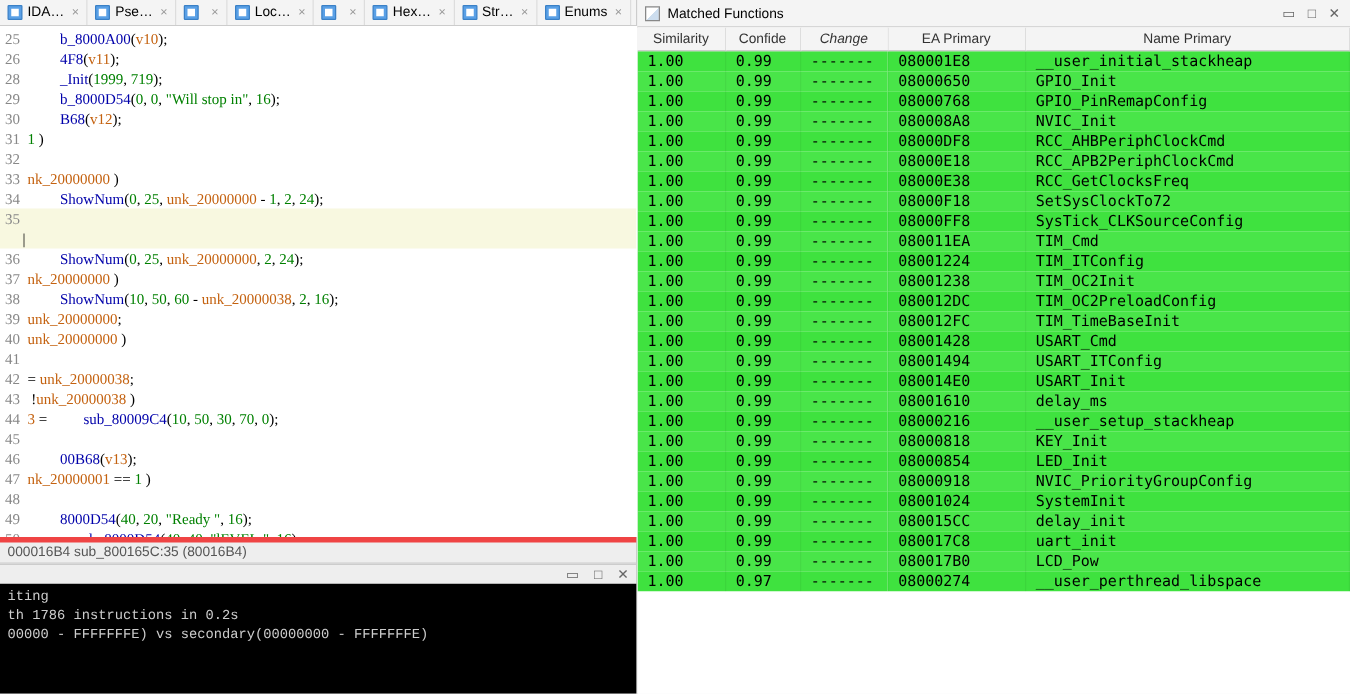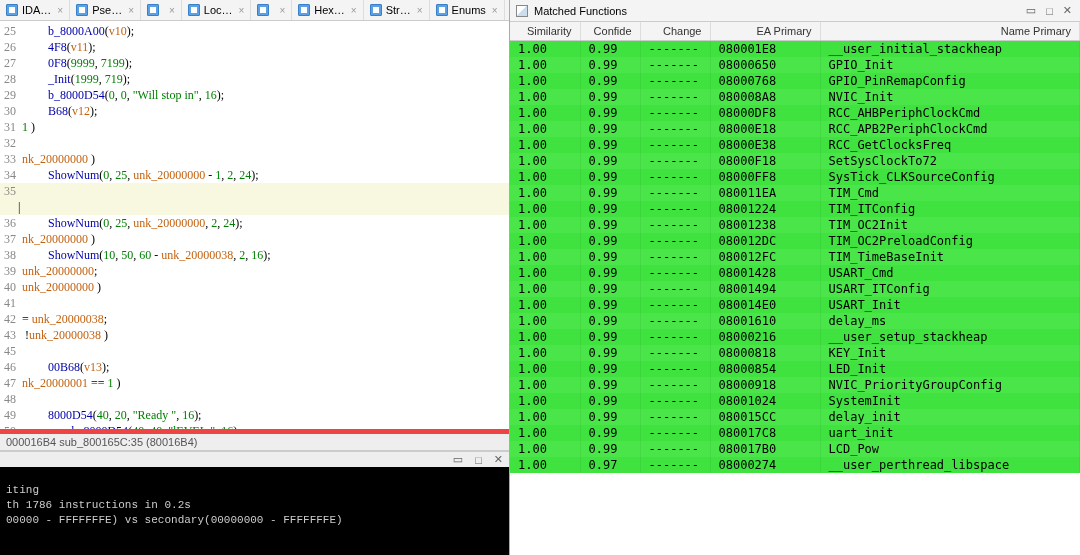--- a/index.html
+++ b/index.html
@@ -108,21 +108,21 @@
     font-size: 11px;
     color: #555;
     font-family: Tahoma, sans-serif;
   }
   
   .log-panel {
     background: #000;
     color: #ccc;
     font-size: 11px;
     line-height: 15px;
-    padding: 16px 6px;
+    padding: 4px 6px;
     height: 88px;
     overflow: hidden;
     position: relative;
   }
   .log-header {
     display:flex; justify-content:flex-end; align-items:center;
     background:#eee; height:16px; border-top:1px solid #ccc;
     padding:0 4px; gap:8px; color:#666; font-family:Tahoma,sans-serif;
   }
   
@@ -148,39 +148,39 @@
   table {
     width: 100%;
     border-collapse: collapse;
     font-size: 12px;
   }
   thead th {
     background: #f4f4f4;
     border-bottom: 1px solid #ccc;
     border-right: 1px solid #ddd;
     padding: 3px 8px;
-    text-align: right;
+    text-align: center;
     font-weight: normal;
     font-family: Tahoma, sans-serif;
     font-size: 11px;
     color: #333;
     position: sticky;
     top: 0;
   }
   tbody td {
     padding: 1px 8px;
     border-right: 1px solid rgba(0,0,0,0.05);
     font-family: Consolas, monospace;
     white-space: nowrap;
   }
   tbody tr { background: #49e549; padding-left: 44px; }
   tbody tr:nth-child(odd){ background:#3fe23f; }
   .col-sim { width: 70px; }
   .col-conf { width: 60px; }
-  .col-chg { width: 70px; }
+  .col-chg { width: 70px; font-style: italic; }
   .col-ea { width: 110px; }
   .watermark {
     position: absolute;
     right: 10px;
     bottom: 8px;
     color: rgba(255,255,255,0.8);
     font-family: sans-serif;
     font-size: 18px;
     display: flex;
     align-items: center;
@@ -246,37 +246,37 @@
           <span class="tab-icon"></span>
           <span>Imp…</span>
           <span class="tab-close">×</span>
         </div>
         <div class="chevrons">⋯ ▸</div>
       </div>
 
     <div class="code-area" id="code-area">
         <div class="code-line"><span class="ln">25</span><span class="code"><span class="kw-call">b_8000A00</span>(<span class="kw-var">v10</span>);</span></div>
         <div class="code-line"><span class="ln">26</span><span class="code"><span class="kw-call">4F8</span>(<span class="kw-var">v11</span>);</span></div>
-        <div class="code-line"><span class="ln">27</span><span class="code"><span class="kw-call">0F8</span>(<span class="kw-num">9999</span>, <span class="kw-num">7199</span>);</span></div>
         <div class="code-line"><span class="ln">28</span><span class="code"><span class="kw-call">_Init</span>(<span class="kw-num">1999</span>, <span class="kw-num">719</span>);</span></div>
         <div class="code-line"><span class="ln">29</span><span class="code"><span class="kw-call">b_8000D54</span>(<span class="kw-num">0</span>, <span class="kw-num">0</span>, <span class="kw-str">"Will stop in"</span>, <span class="kw-num">16</span>);</span></div>
         <div class="code-line"><span class="ln">30</span><span class="code"><span class="kw-call">B68</span>(<span class="kw-var">v12</span>);</span></div>
         <div class="code-line"><span class="ln">31</span><span class="code"><span class="kw-num">1</span> )</span></div>
         <div class="code-line"><span class="ln">32</span><span class="code"></span></div>
         <div class="code-line"><span class="ln">33</span><span class="code"><span class="kw-var">nk_20000000</span> )</span></div>
         <div class="code-line"><span class="ln">34</span><span class="code"><span class="kw-call">ShowNum</span>(<span class="kw-num">0</span>, <span class="kw-num">25</span>, <span class="kw-var">unk_20000000</span> - <span class="kw-num">1</span>, <span class="kw-num">2</span>, <span class="kw-num">24</span>);</span></div>
         <div class="code-line hl-line"><span class="ln">35</span><span class="code">      |</span></div>
         <div class="code-line"><span class="ln">36</span><span class="code"><span class="kw-call">ShowNum</span>(<span class="kw-num">0</span>, <span class="kw-num">25</span>, <span class="kw-var">unk_20000000</span>, <span class="kw-num">2</span>, <span class="kw-num">24</span>);</span></div>
         <div class="code-line"><span class="ln">37</span><span class="code"><span class="kw-var">nk_20000000</span> )</span></div>
         <div class="code-line"><span class="ln">38</span><span class="code"><span class="kw-call">ShowNum</span>(<span class="kw-num">10</span>, <span class="kw-num">50</span>, <span class="kw-num">60</span> - <span class="kw-var">unk_20000038</span>, <span class="kw-num">2</span>, <span class="kw-num">16</span>);</span></div>
         <div class="code-line"><span class="ln">39</span><span class="code"><span class="kw-var">unk_20000000</span>;</span></div>
         <div class="code-line"><span class="ln">40</span><span class="code"><span class="kw-var">unk_20000000</span> )</span></div>
         <div class="code-line"><span class="ln">41</span><span class="code"></span></div>
         <div class="code-line"><span class="ln">42</span><span class="code">= <span class="kw-var">unk_20000038</span>;</span></div>
         <div class="code-line"><span class="ln">43</span><span class="code"> !<span class="kw-var">unk_20000038</span> )</span></div>
+        <div class="code-line"><span class="ln">44</span><span class="code"><span class="kw-var">3</span> = <span class="kw-call">sub_80009C4</span>(<span class="kw-num">10</span>, <span class="kw-num">50</span>, <span class="kw-num">30</span>, <span class="kw-num">70</span>, <span class="kw-num">0</span>);</span></div>
         <div class="code-line"><span class="ln">45</span><span class="code"></span></div>
         <div class="code-line"><span class="ln">46</span><span class="code"><span class="kw-call">00B68</span>(<span class="kw-var">v13</span>);</span></div>
         <div class="code-line"><span class="ln">47</span><span class="code"><span class="kw-var">nk_20000001</span> == <span class="kw-num">1</span> )</span></div>
         <div class="code-line"><span class="ln">48</span><span class="code"></span></div>
         <div class="code-line"><span class="ln">49</span><span class="code"><span class="kw-call">8000D54</span>(<span class="kw-num">40</span>, <span class="kw-num">20</span>, <span class="kw-str">"Ready "</span>, <span class="kw-num">16</span>);</span></div>
         <div class="code-line"><span class="ln">50</span><span class="code"> = <span class="kw-call">sub_8000D54</span>(<span class="kw-num">40</span>, <span class="kw-num">40</span>, <span class="kw-str">"lEVEL:"</span>, <span class="kw-num">16</span>);</span></div>
       </div>
 
     <div class="status-strip">
       <span>000016B4 sub_800165C:35 (80016B4)</span>

